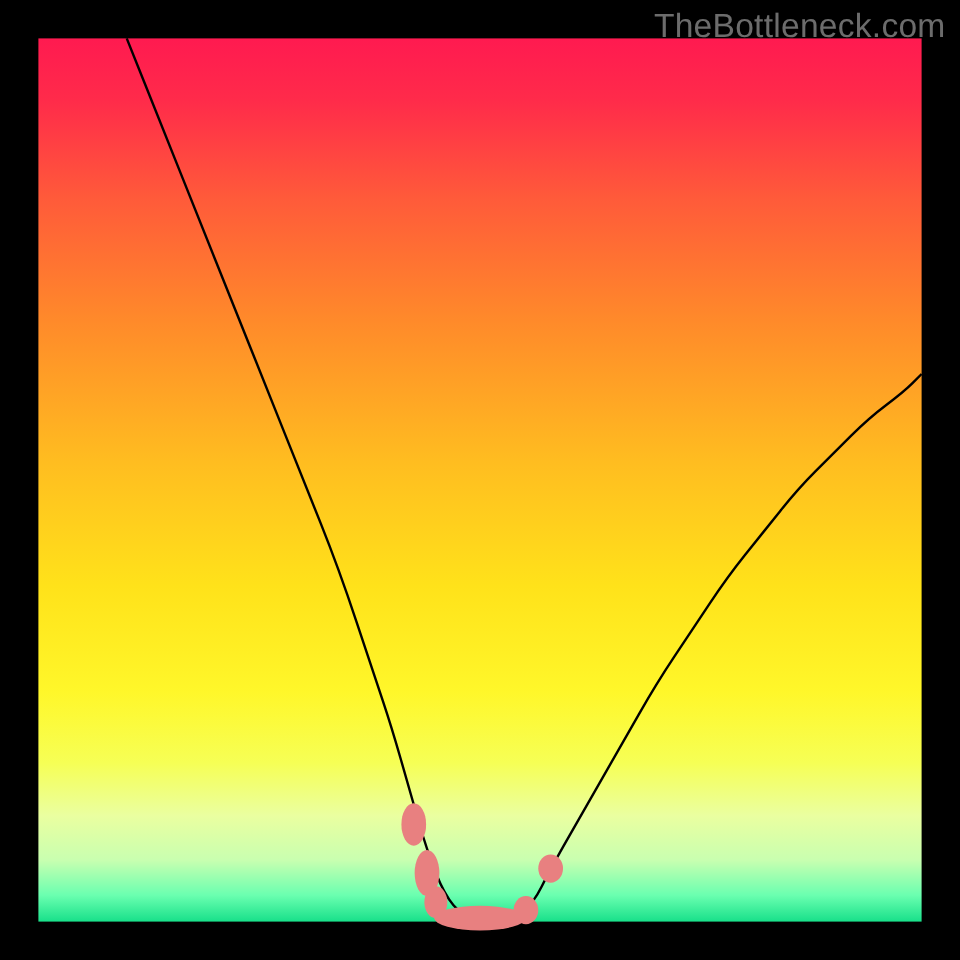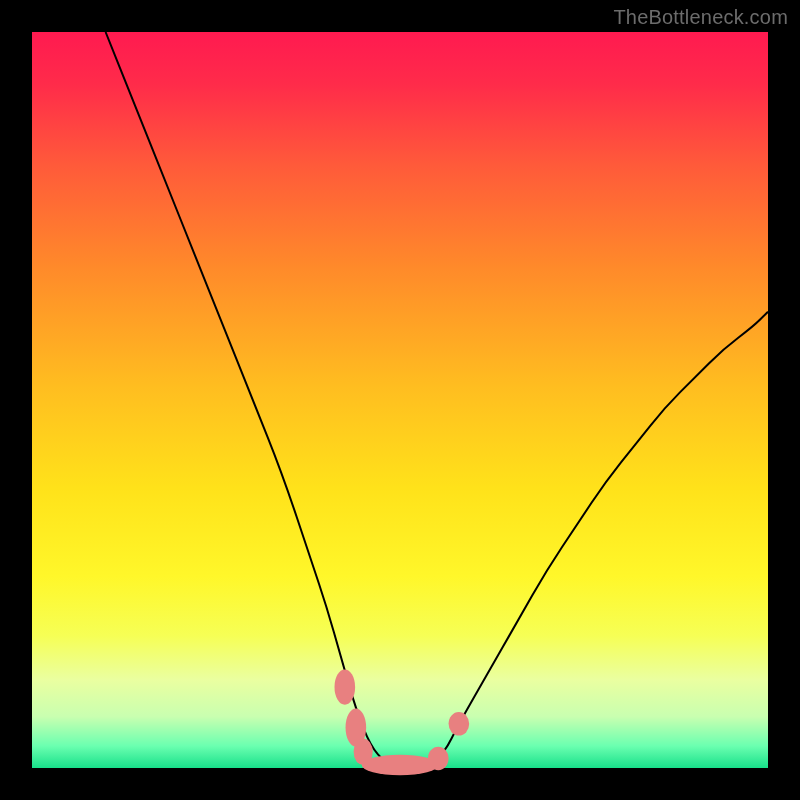--- a/index.html
+++ b/index.html
@@ -25,21 +25,21 @@
     left: 32px;
     width: 736px;
     height: 736px;
     
   }
   .watermark {
     position: absolute;
     top: 6px;
     right: 12px;
     color: #6c6c6c;
-    font-size: 20px;
+    font-size: 28px;
     font-weight: 500;
     letter-spacing: 0.2px;
     margin-left: 44px;
   }
   svg.curve {
     position: absolute;
     top: 0;
     left: 0;
     width: 736px;
     height: 736px;

